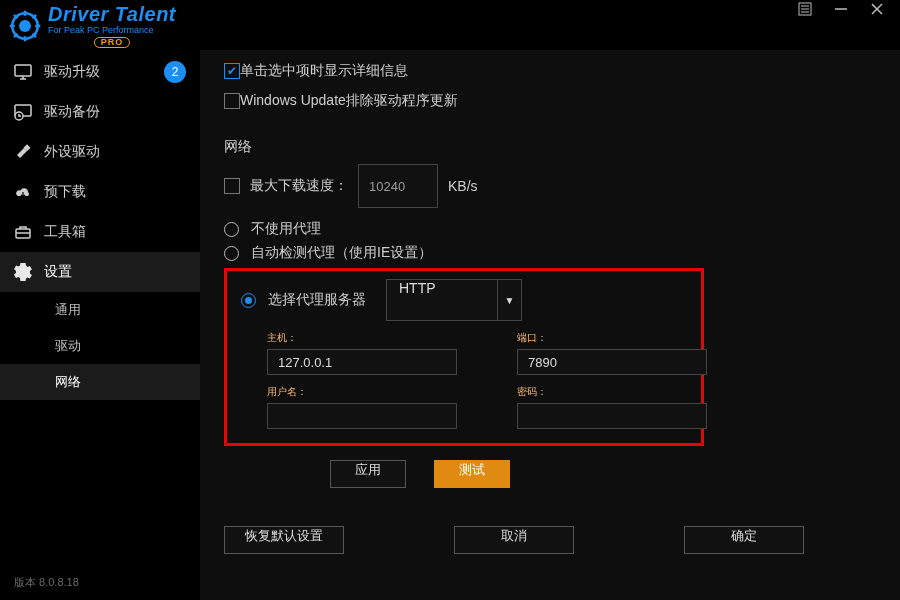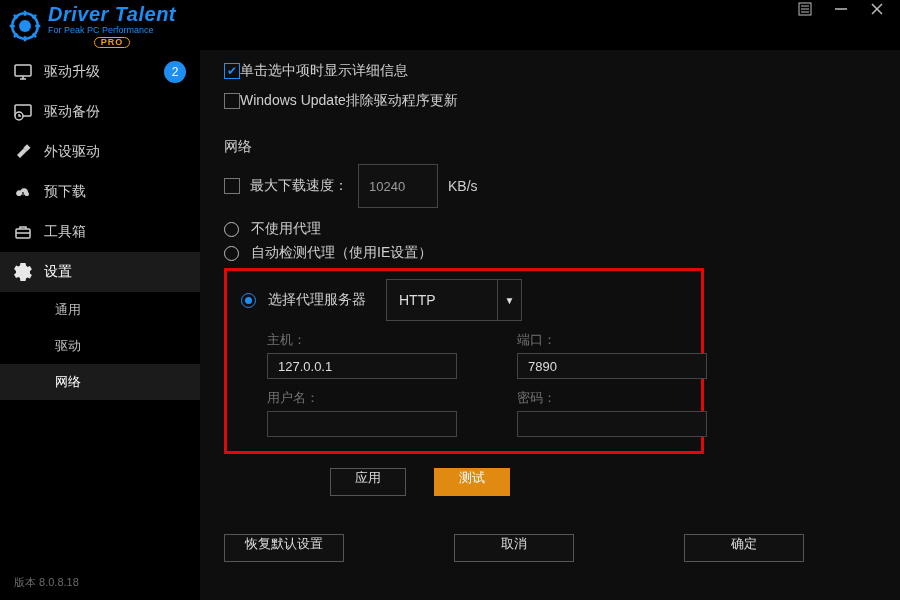--- a/index.html
+++ b/index.html
@@ -29,26 +29,26 @@
 .cbx.checked { border-color:#1d8ef3 }
 .cbx.checked::after { content:"✔"; color:#1d8ef3; font-size:12px; line-height:1 }
 .section-title { color:#cfcfcf; margin-top:28px; margin-bottom:8px }
 .speed-row { display:flex; align-items:center; gap:10px }
 .inp { background:#111; border:1px solid #454545; color:#9a9a9a; height:44px; padding:2px 10px; font-size:13px }
 .radio-row { display:flex; align-items:center; gap:12px; margin:6px 0 }
 .radio { width:15px; height:15px; border:1.5px solid #bdbdbd; border-radius:50%; display:flex; align-items:center; justify-content:center; cursor:pointer }
 .radio.sel::after { content:""; width:7px; height:7px; border-radius:50%; background:#1d8ef3 }
 .radio.sel { border-color:#1d8ef3 }
 .hlbox { border:3px solid #e20808; padding:8px 14px 14px 14px; margin-top:4px; width:480px }
-.select { display:flex; align-items:center; border:1px solid #454545; height:42px; background:#111; cursor:pointer }
+.select { display:flex; align-items:flex-start; border:1px solid #454545; height:42px; background:#111; cursor:pointer }
 .select .sv { padding:0 12px; color:#ddd; min-width:110px }
 .select .ar { border-left:1px solid #454545; width:24px; height:100%; display:flex; align-items:center; justify-content:center; color:#ddd; font-size:10px }
 .form-row { display:flex; gap:60px; margin-top:10px }
 .col { display:flex; flex-direction:column; gap:4px }
-.lbl { color:#737373; font-size:13px }
+.lbl { color:#fdba74; font-size:10px }
 .tx { width:190px; height:26px; border:1px solid #454545; background:#111; color:#ddd; padding:0 10px; font-size:13px }
 .btnbar { display:flex; gap:28px; margin-top:14px; margin-left:106px }
 .btn { min-width:76px; height:28px; border:1px solid #555; background:#111; color:#ddd; display:flex; justify-content:center; font-size:13px; cursor:pointer }
 .btn.orange { background:#e08a12; border-color:#e08a12; color:#fff }
 .bottom-bar { display:flex; gap:110px; margin-top:38px }
 .bottom-bar .btn { min-width:120px }
 </style>
 </head>
 <body>
 

